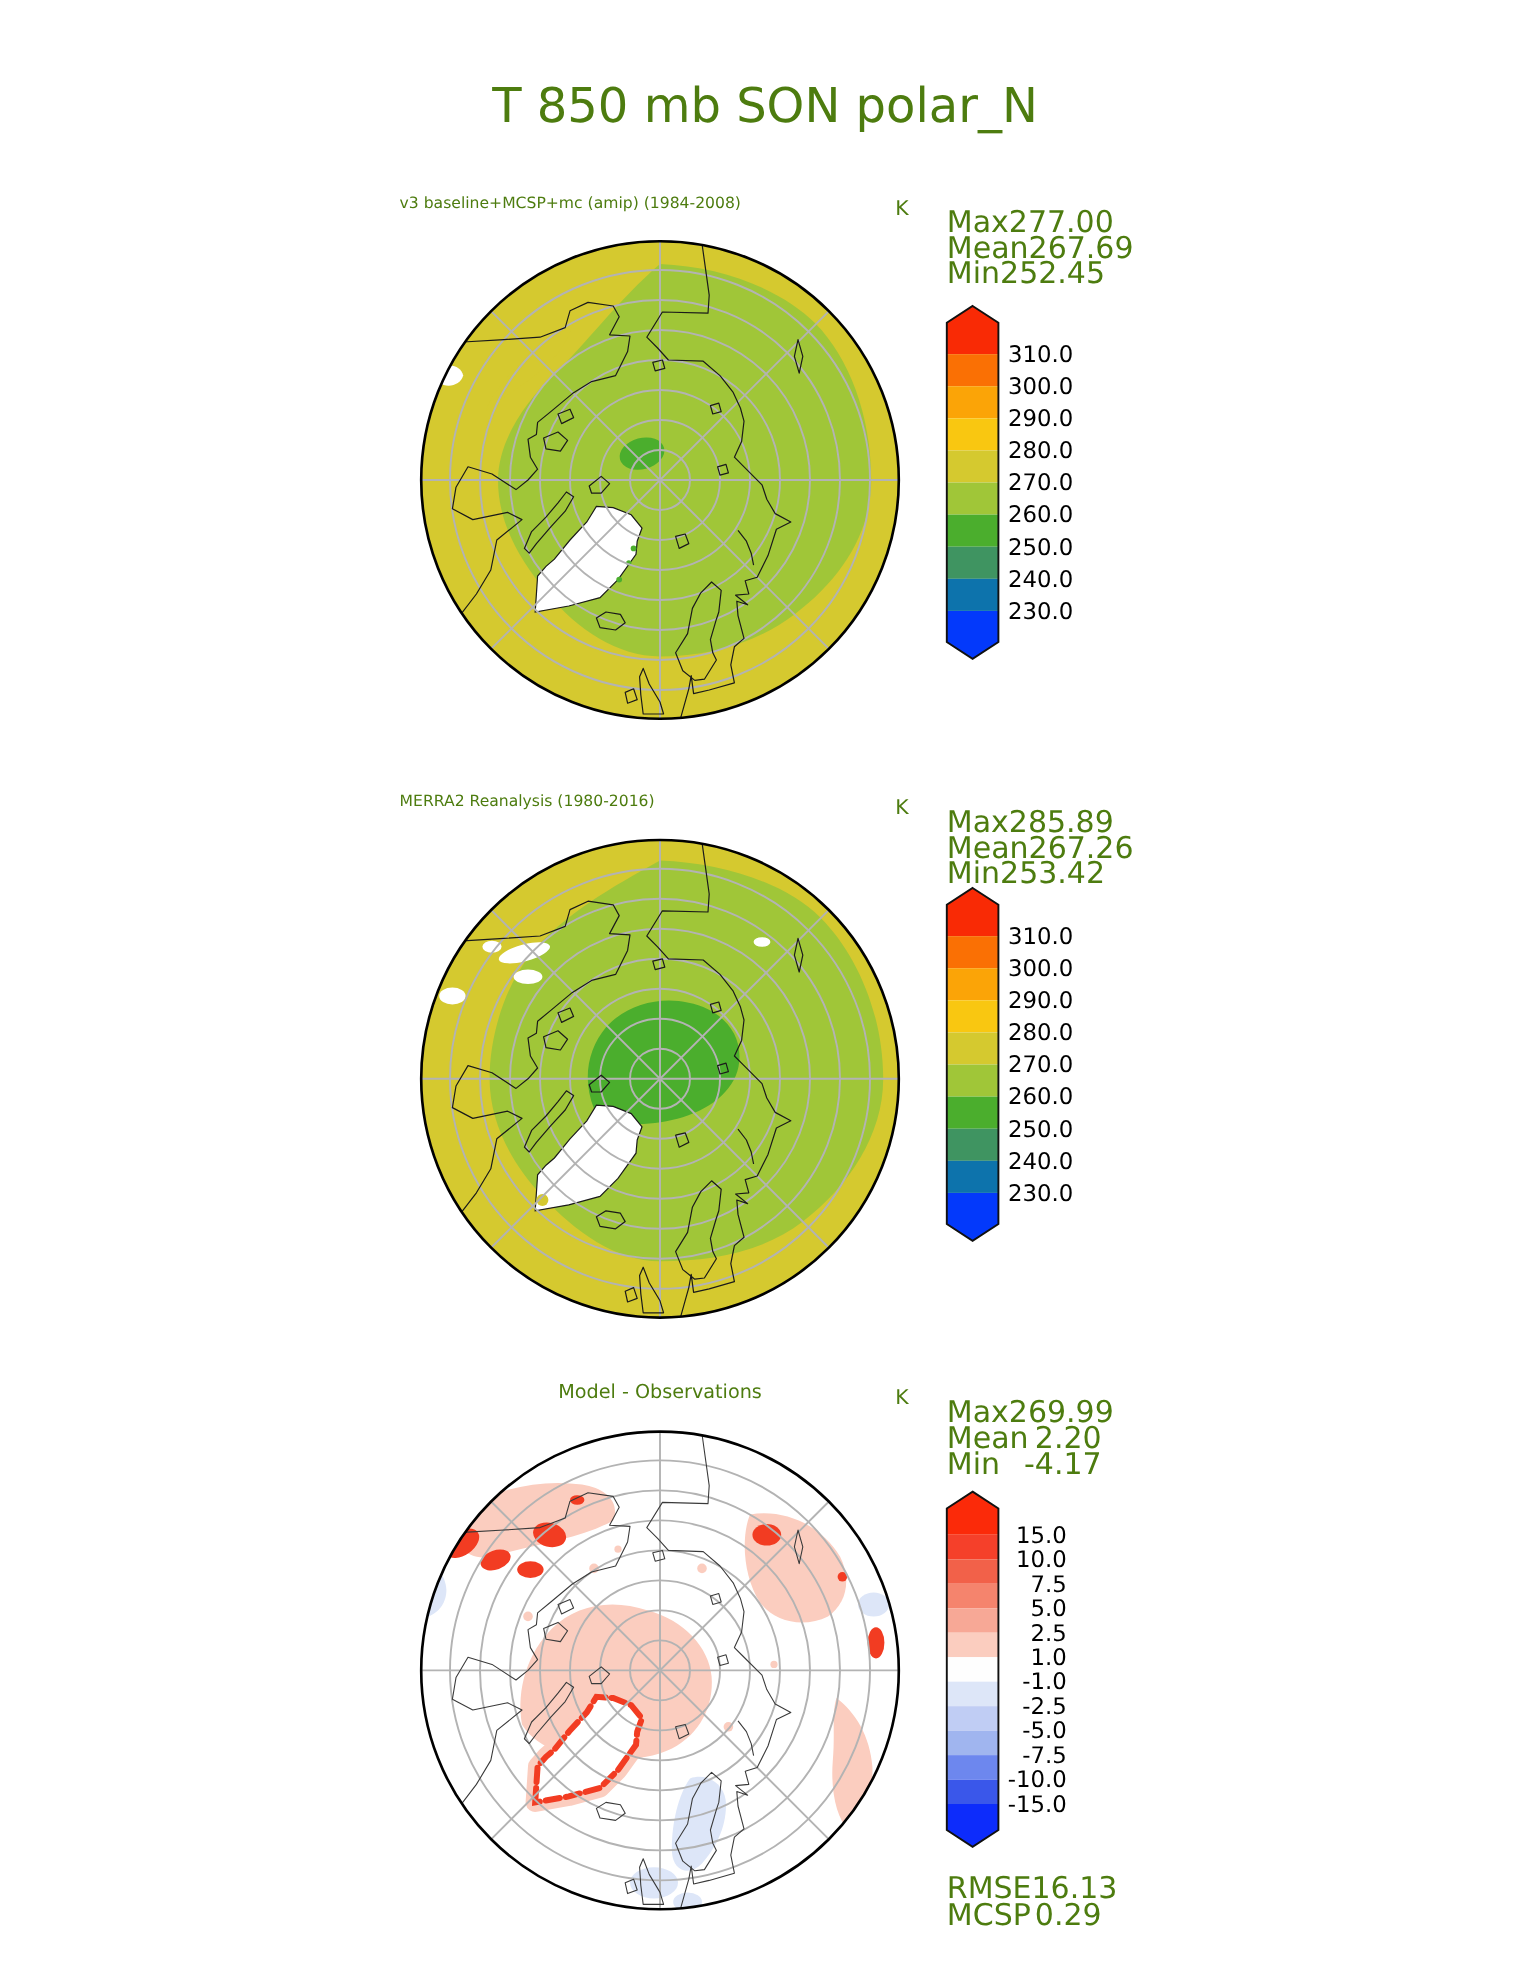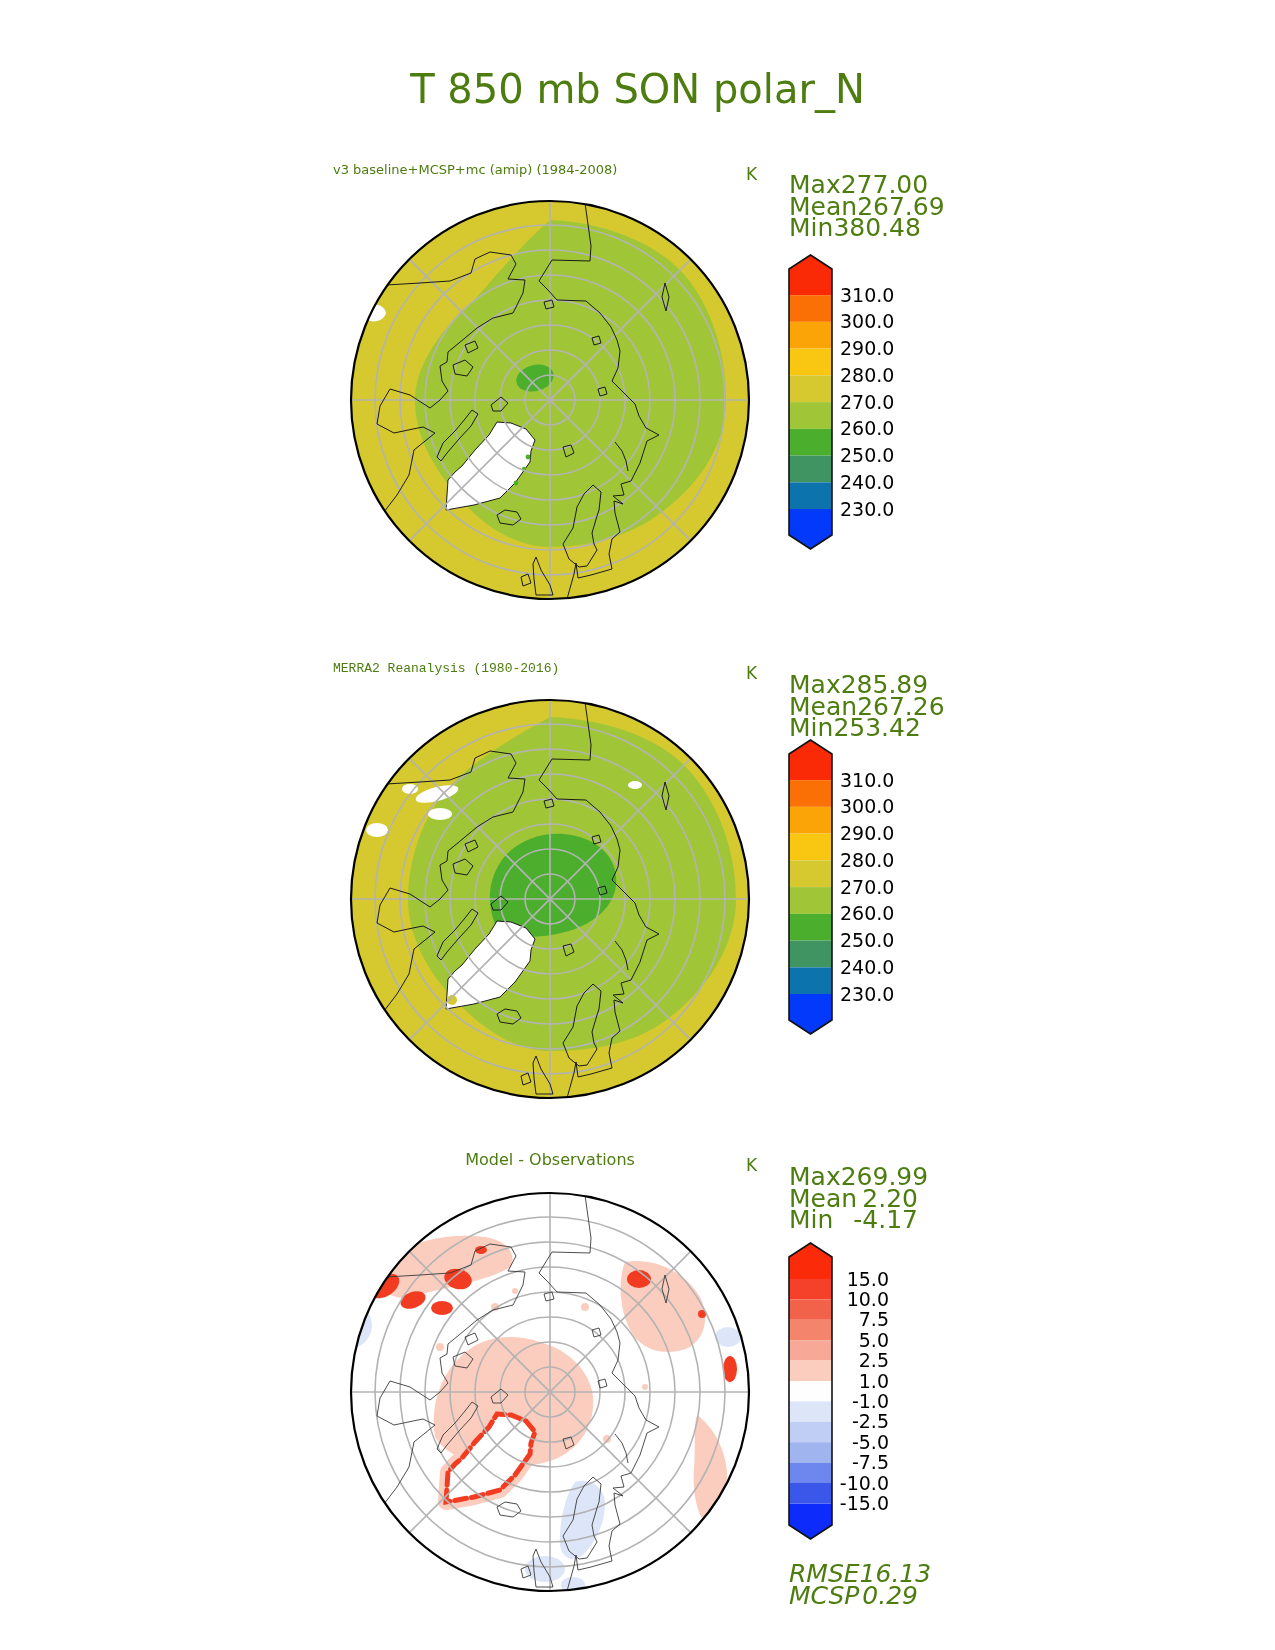--- a/index.html
+++ b/index.html
@@ -65,21 +65,21 @@
     <div class="stat-row">
         <span>Max</span>
         <span class="val">277.00</span>
       </div>
     <div class="stat-row">
         <span>Mean</span>
         <span class="val">267.69</span>
       </div>
     <div class="stat-row">
         <span>Min</span>
-        <span class="val">380.48</span>
+        <span class="val">252.45</span>
       </div>
   </div>
 
   <svg class="abs" style="left:345px;top:163px;" width="410" height="410" viewBox="0 0 410 410">
     <defs>
         <clipPath id="clipM1">
           <circle cx="205" cy="205" r="199"></circle>
         </clipPath>
       </defs>
     <g clip-path="url(#clipM1)">
@@ -118,21 +118,21 @@
     <text x="53" y="75.35" font-size="19">300.0</text>
     <text x="53" y="102.1" font-size="19">290.0</text>
     <text x="53" y="128.85" font-size="19">280.0</text>
     <text x="53" y="155.6" font-size="19">270.0</text>
     <text x="53" y="182.35" font-size="19">260.0</text>
     <text x="53" y="209.1" font-size="19">250.0</text>
     <text x="53" y="235.85" font-size="19">240.0</text>
     <text x="53" y="262.6" font-size="19">230.0</text>
   </svg>
 
-  <div class="abs panel-title" style="left:333px;top:629px;font-family:Liberation Mono, monospace;">MERRA2 Reanalysis (1980-2016)</div>
+  <div class="abs panel-title" style="left:333px;top:629px;">MERRA2 Reanalysis (1980-2016)</div>
   <div class="abs unit-label" style="left:746px;top:631px;">K</div>
   <div class="abs stats" style="top:642px;">
     <div class="stat-row">
         <span>Max</span>
         <span class="val">285.89</span>
       </div>
     <div class="stat-row">
         <span>Mean</span>
         <span class="val">267.26</span>
       </div>
@@ -279,21 +279,21 @@
     <text x="102" y="126.1" text-anchor="end" font-size="19">2.5</text>
     <text x="102" y="146.5" text-anchor="end" font-size="19">1.0</text>
     <text x="102" y="166.9" text-anchor="end" font-size="19">-1.0</text>
     <text x="102" y="187.3" text-anchor="end" font-size="19">-2.5</text>
     <text x="102" y="207.7" text-anchor="end" font-size="19">-5.0</text>
     <text x="102" y="228.1" text-anchor="end" font-size="19">-7.5</text>
     <text x="102" y="248.5" text-anchor="end" font-size="19">-10.0</text>
     <text x="102" y="268.9" text-anchor="end" font-size="19">-15.0</text>
   </svg>
 
-  <div class="abs stats" style="top:1531px;font-style:italic;">
+  <div class="abs stats" style="top:1531px;">
     <div class="stat-row">
         <span>RMSE</span>
         <span class="val">16.13</span>
       </div>
     <div class="stat-row">
         <span>MCSP</span>
         <span class="val">0.29</span>
       </div>
   </div>
 

